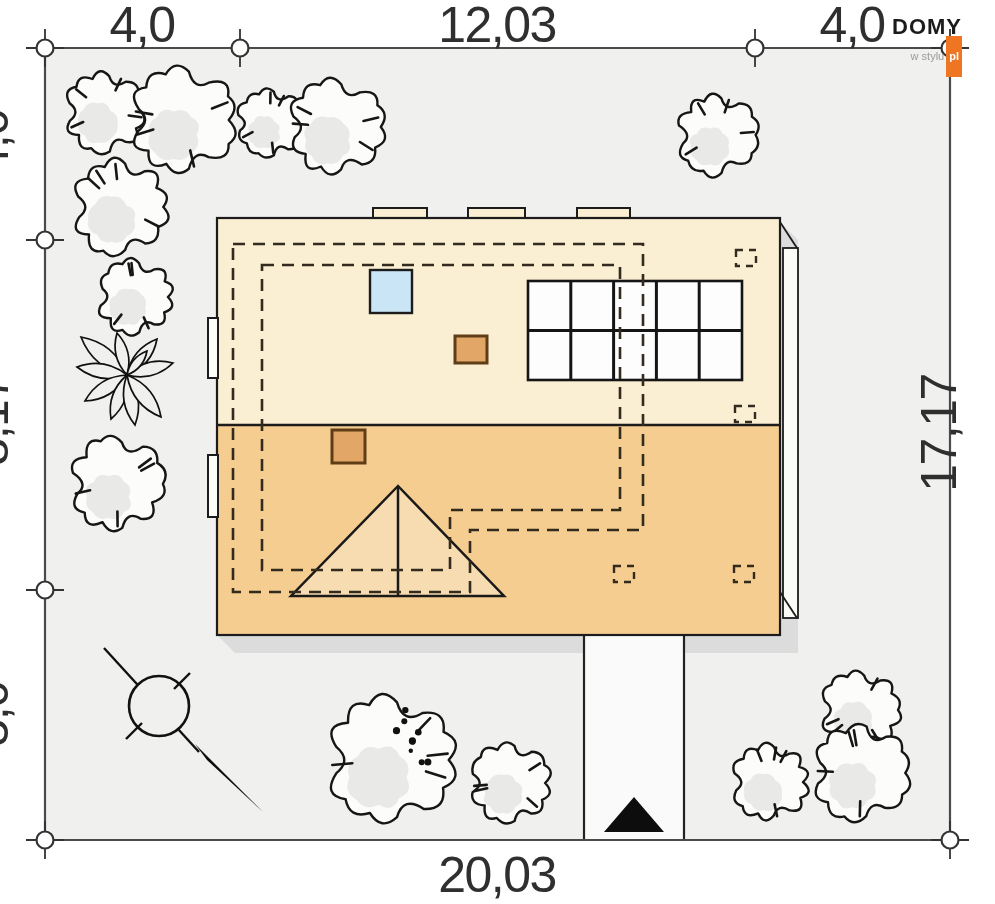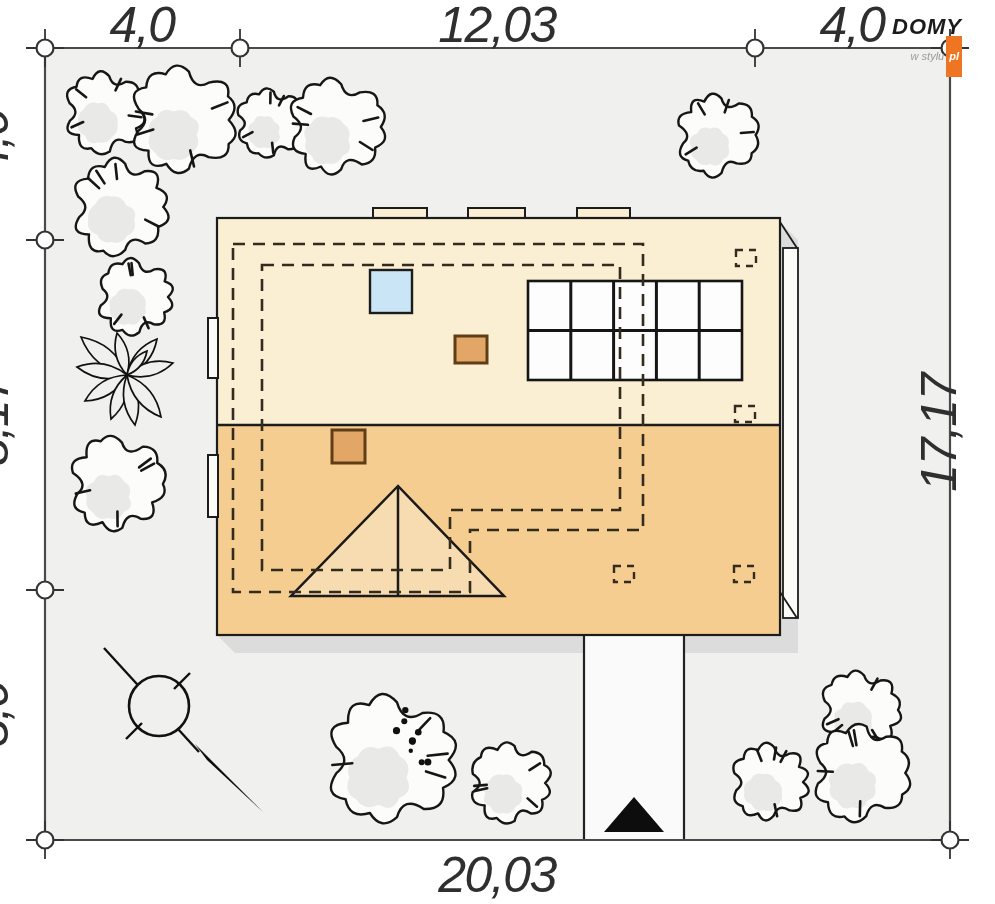--- a/index.html
+++ b/index.html
@@ -1,17 +1,17 @@
 <!DOCTYPE html>
 <html><head>
 <meta charset="utf-8">
 <style>
   html,body{margin:0;padding:0;background:#ffffff;}
   .canvas{position:relative;width:988px;height:904px;background:#ffffff;overflow:hidden;
-          font-family:"Liberation Sans",sans-serif;font-style:italic;}
+          font-family:"Liberation Sans",sans-serif;}
   .canvas svg{position:absolute;left:0;top:0;}
   .dim-label{font-family:"Liberation Sans",sans-serif;font-size:50px;letter-spacing:-1.5px;fill:#2f2f2f;}
   .logo{position:absolute;top:16px;right:26px;text-align:right;line-height:1;z-index:5;}
   .logo-main{font-size:22px;font-weight:bold;color:#1b1b1b;letter-spacing:1px;margin-left:36px;}
   .logo-sub{margin-top:-2px;display:flex;align-items:center;justify-content:flex-end;gap:2px;}
   .logo-sub .gray{font-size:11px;color:#9b9b9b;}
   .logo-sub .badge{font-size:11px;font-weight:bold;color:#fff;padding:15px 3px;}
 </style>
 </head>
 <body>

